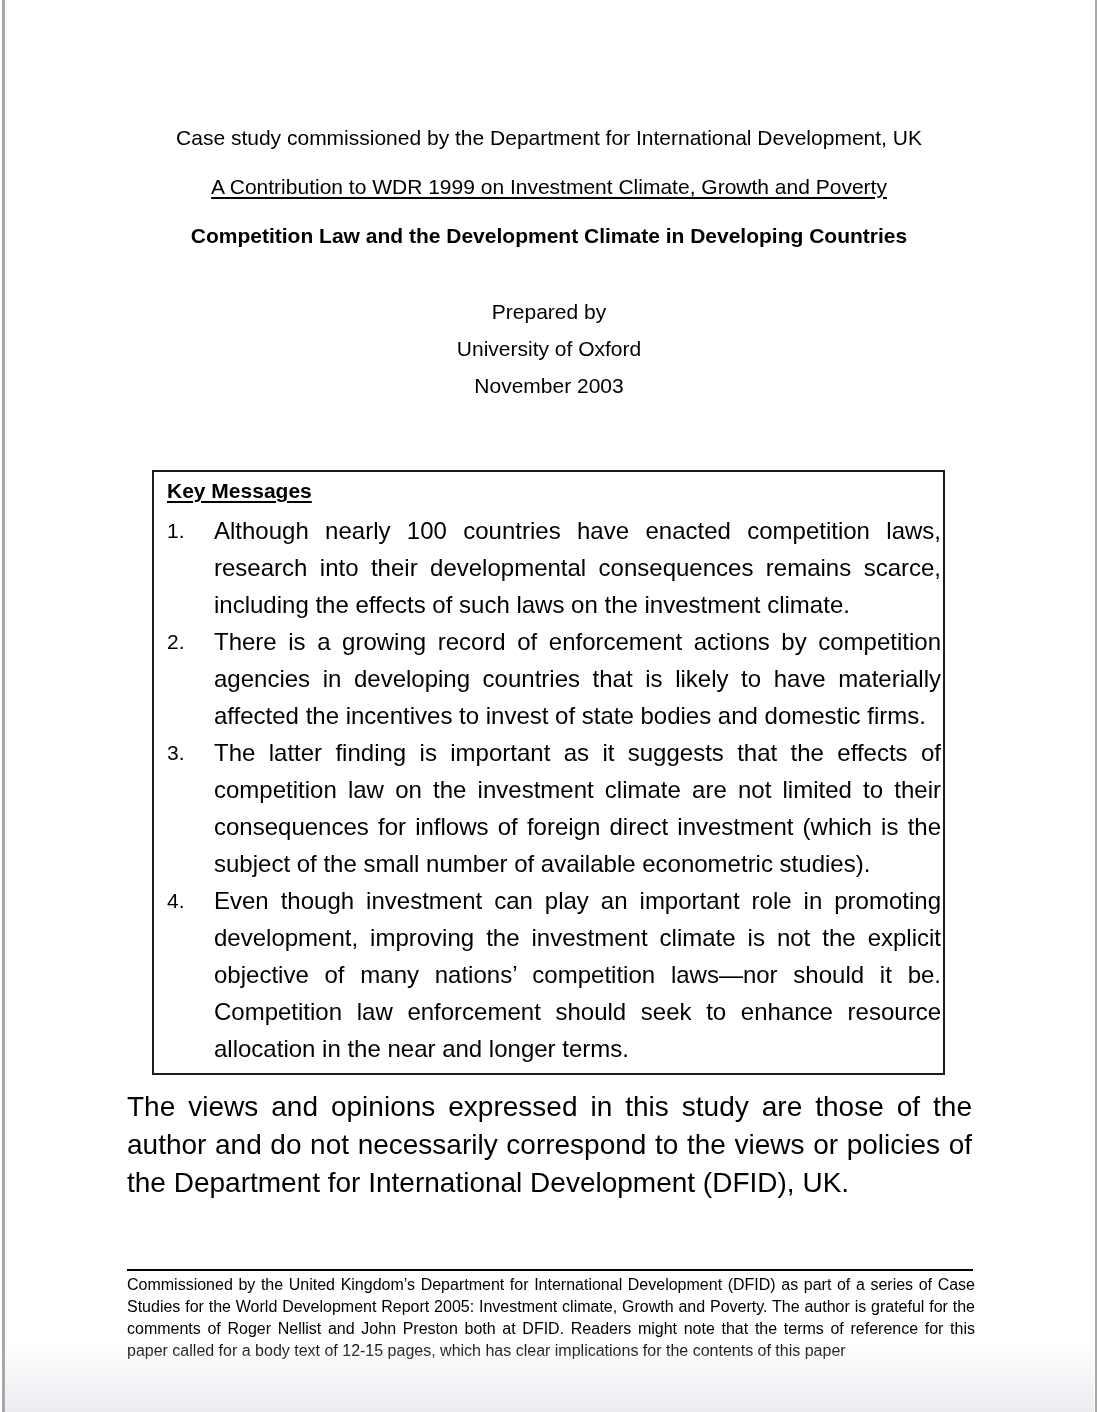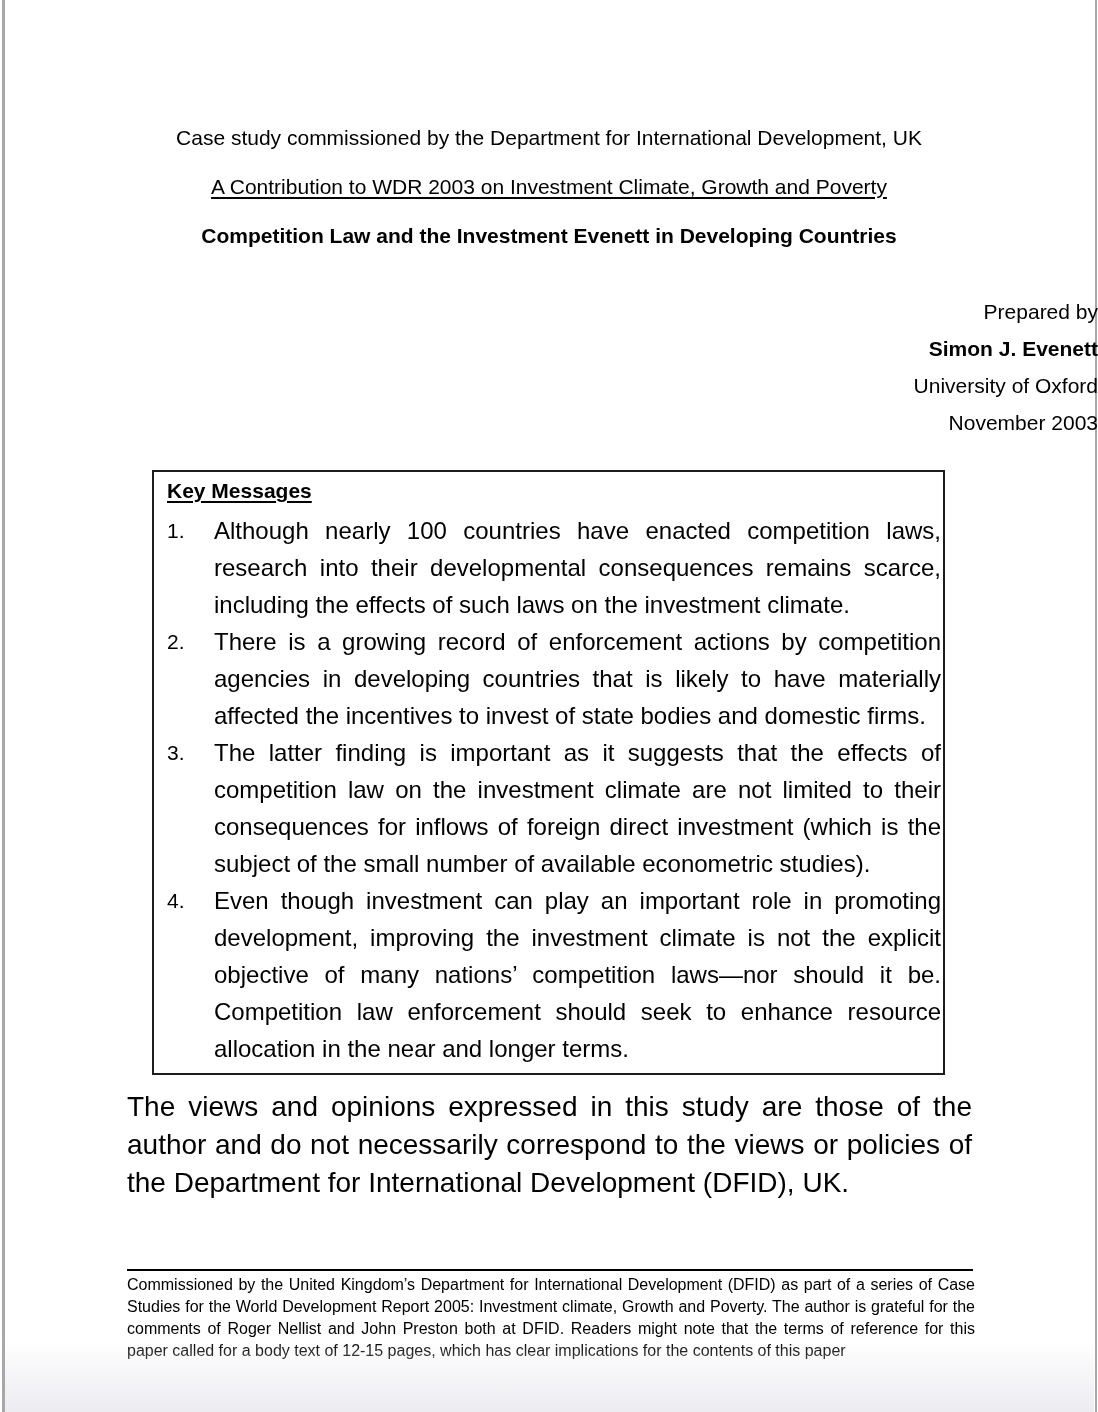--- a/index.html
+++ b/index.html
@@ -44,21 +44,21 @@
   }
   .t1 { top: 124px; }
   .t2 { top: 173px; }
   .t3 { top: 222px; font-weight: bold; }
   .u  { text-decoration: underline; text-underline-offset: 3px; }
   .byline {
     position: absolute;
     left: 0;
     right: 0;
     top: 293px;
-    text-align: right;
+    text-align: center;
     font-size: 21px;
     line-height: 37px;
   }
   .byline .author { font-weight: bold; }
   .km-box {
     position: absolute;
     left: 152px;
     top: 470px;
     width: 793px;
     height: 605px;
@@ -116,28 +116,27 @@
 <body>
 
 <div class="page">
 
   <div class="edge edge-left"></div>
   <div class="edge edge-right"></div>
 
   <div class="center-line t1">Case study commissioned by the Department for International Development, UK</div>
 
   <div class="center-line t2">
-    <span class="u">A Contribution to WDR 2003 on Investment Climate, Growth and Poverty</span>
+    <span class="u">A Contribution to WDR 1999 on Investment Climate, Growth and Poverty</span>
   </div>
 
-  <div class="center-line t3">Competition Law and the Investment Evenett in Developing Countries</div>
+  <div class="center-line t3">Competition Law and the Development Climate in Developing Countries</div>
 
   <div class="byline">
     <div>Prepared by</div>
-    <div class="author">Simon J. Evenett</div>
     <div>University of Oxford</div>
     <div>November 2003</div>
   </div>
 
   <div class="km-box">
     <div class="km-heading">
       <span class="u">Key Messages</span>
     </div>
     <div class="km-list">
       <div class="km-item">

